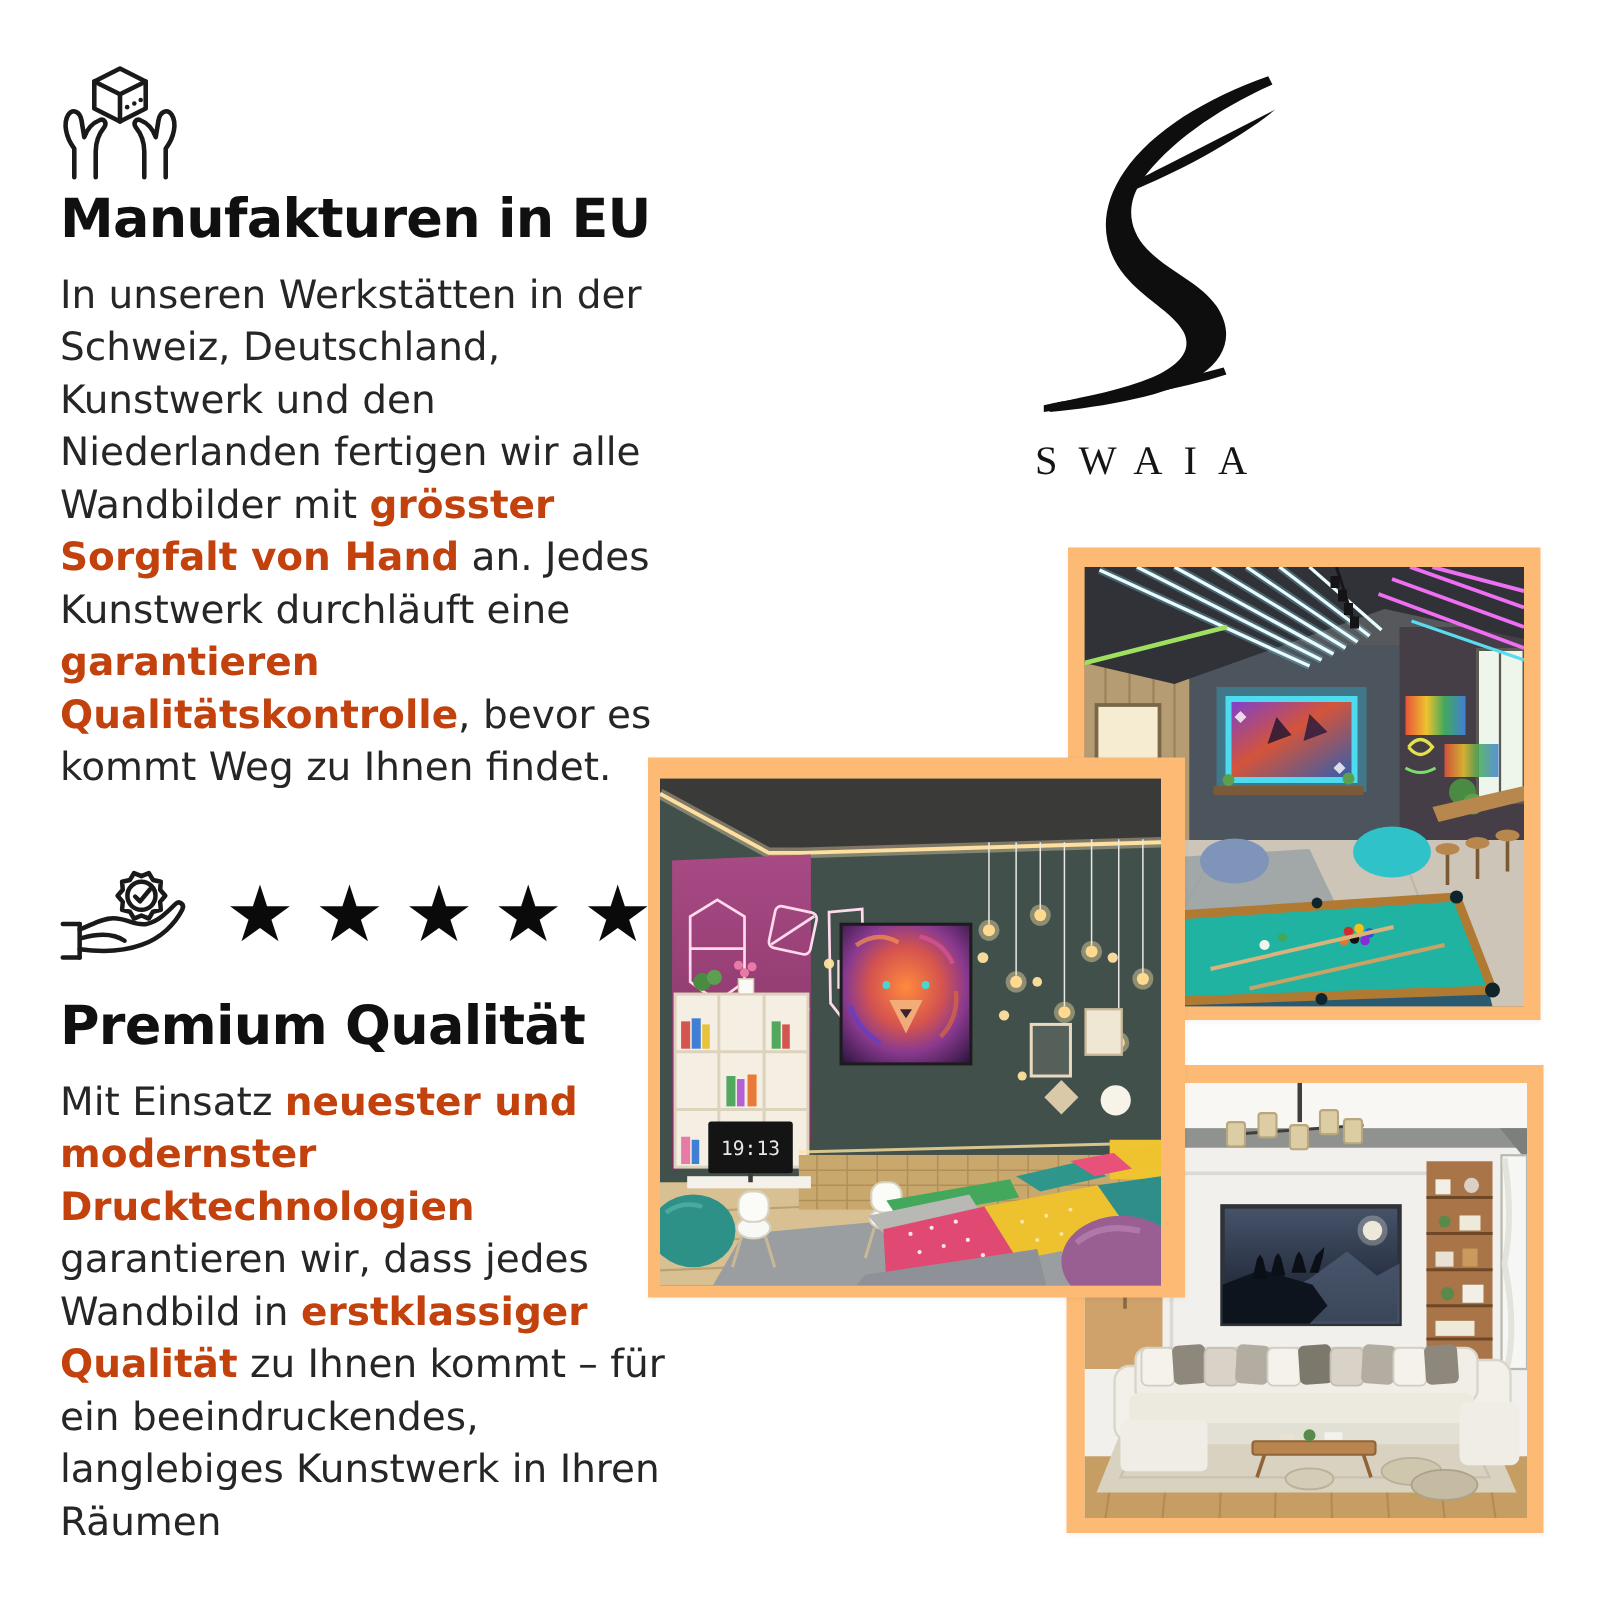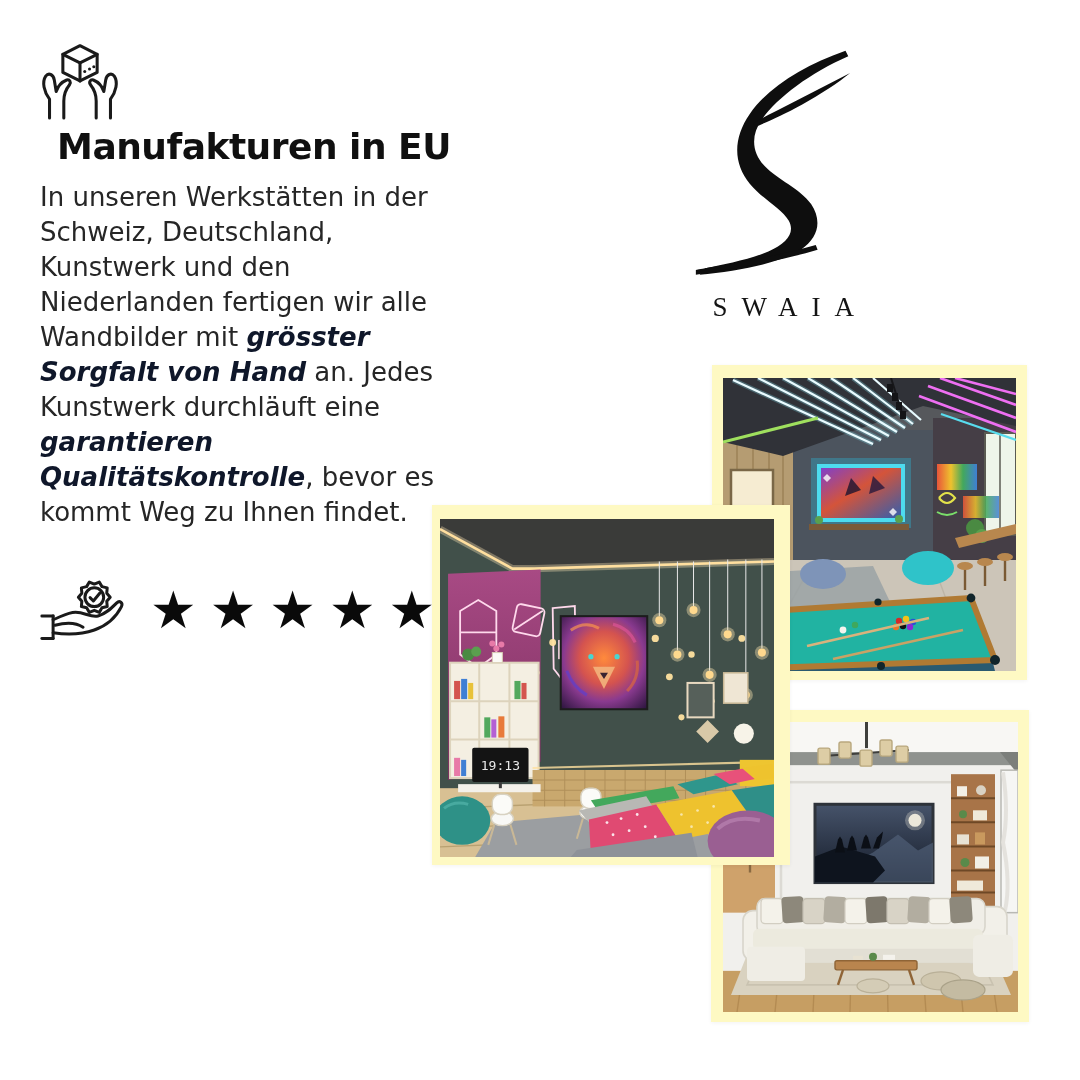--- a/index.html
+++ b/index.html
@@ -6,38 +6,38 @@
   .canvas{
     position:relative;width:1080px;height:1080px;background:#ffffff;overflow:hidden;
     font-family:"DejaVu Sans","Liberation Sans",sans-serif;color:#222222;
   }
   
   .sec-manufacturing{position:absolute;left:40px;top:40px;width:428px;}
   .sec-quality{position:absolute;left:40px;top:572px;width:430px;}
   .icon-lg svg{display:block;}
   h1.head,h2.head{
     font-size:36px;line-height:42px;font-weight:bold;color:#101010;
-    margin:6px 0 12px 0;letter-spacing:-0.5px;text-align:center;
+    margin:6px 0 12px 0;letter-spacing:-0.5px;
   }
   p.body{font-size:26px;line-height:35px;margin:0;color:#262626;width:100%;}
   .sec-quality p.body{width:404px;}
-  p.body b{color:#0f172a;font-style:italic;}
+  p.body b{color:#c2410c;}
   .q-row{display:flex;align-items:center;}
   .q-row .icon-lg{flex:0 0 auto;}
   .stars{display:flex;gap:13px;margin-left:22px;padding-bottom:10px;}
   .star{font-size:52px;line-height:1;color:#0a0a0a;}
   
-  .logo{position:absolute;left:676px;top:40px;width:192px;text-align:right;}
+  .logo{position:absolute;left:676px;top:40px;width:192px;text-align:left;}
   .logo svg{display:block;margin:0 auto 0 18px;}
   .wordmark{
     font-family:"Liberation Serif","DejaVu Serif",serif;
     font-size:27px;color:#141414;letter-spacing:14px;padding-left:14px;margin-top:0;
   }
   
-  .card{position:absolute;background:#fef9c3;box-shadow:0 1px 4px rgba(0,0,0,0.05);}
+  .card{position:absolute;background:#fdba74;box-shadow:0 1px 4px rgba(0,0,0,0.05);}
   .card svg{display:block;width:100%;height:100%;}
   .card-gameroom {left:712px;top:365px;width:293px;height:293px;padding:13px 11px 9px 11px;z-index:1;}
   .card-bedroom  {left:432px;top:505px;width:334px;height:338px;padding:14px 16px 8px 8px;  z-index:2;}
   .card-living   {left:711px;top:710px;width:295px;height:290px;padding:12px 11px 10px 12px;z-index:1;}
 </style>
 </head>
 <body>
 
 <div class="canvas">
 
@@ -88,20 +88,22 @@
         </svg>
       </span>
       <div class="stars">
         <span class="star">★</span>
         <span class="star">★</span>
         <span class="star">★</span>
         <span class="star">★</span>
         <span class="star">★</span>
       </div>
     </div>
+    <h2 class="head">Premium Qualität</h2>
+    <p class="body"><span>Mit Einsatz </span><b>neuester und modernster Drucktechnologien</b><span> garantieren wir, dass jedes Wandbild in </span><b>erstklassiger Qualität</b><span> zu Ihnen kommt – für ein beeindruckendes, langlebiges Kunstwerk in Ihren Räumen</span></p>
   </section>
 
   <figure class="card card-gameroom" style="margin:0;">
     <svg viewBox="0 0 293 293" preserveAspectRatio="none">
       <defs>
         <linearGradient id="tvg" x1="0" y1="0" x2="1" y2="1">
           <stop offset="0" stop-color="#7a3fd4"></stop>
             <stop offset="0.45" stop-color="#d4543a"></stop>
             <stop offset="1" stop-color="#2a5fb4"></stop>
         </linearGradient>

